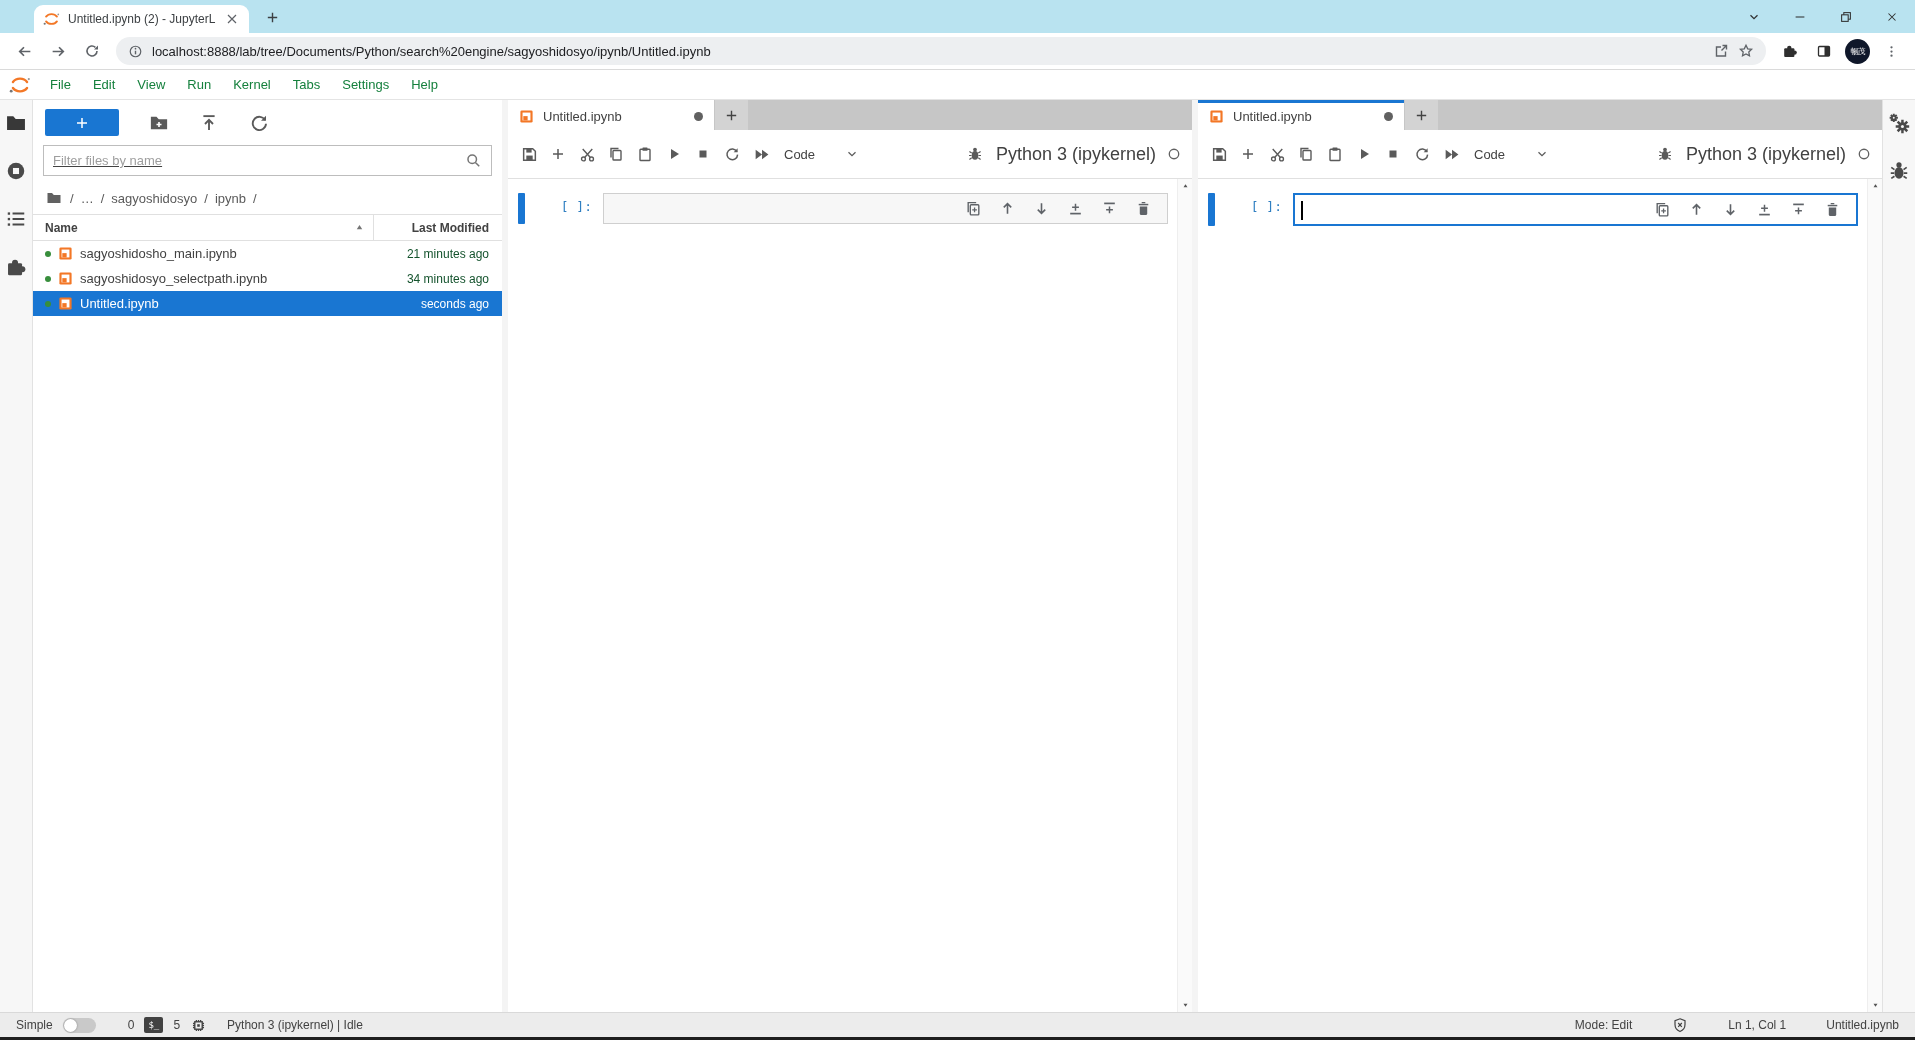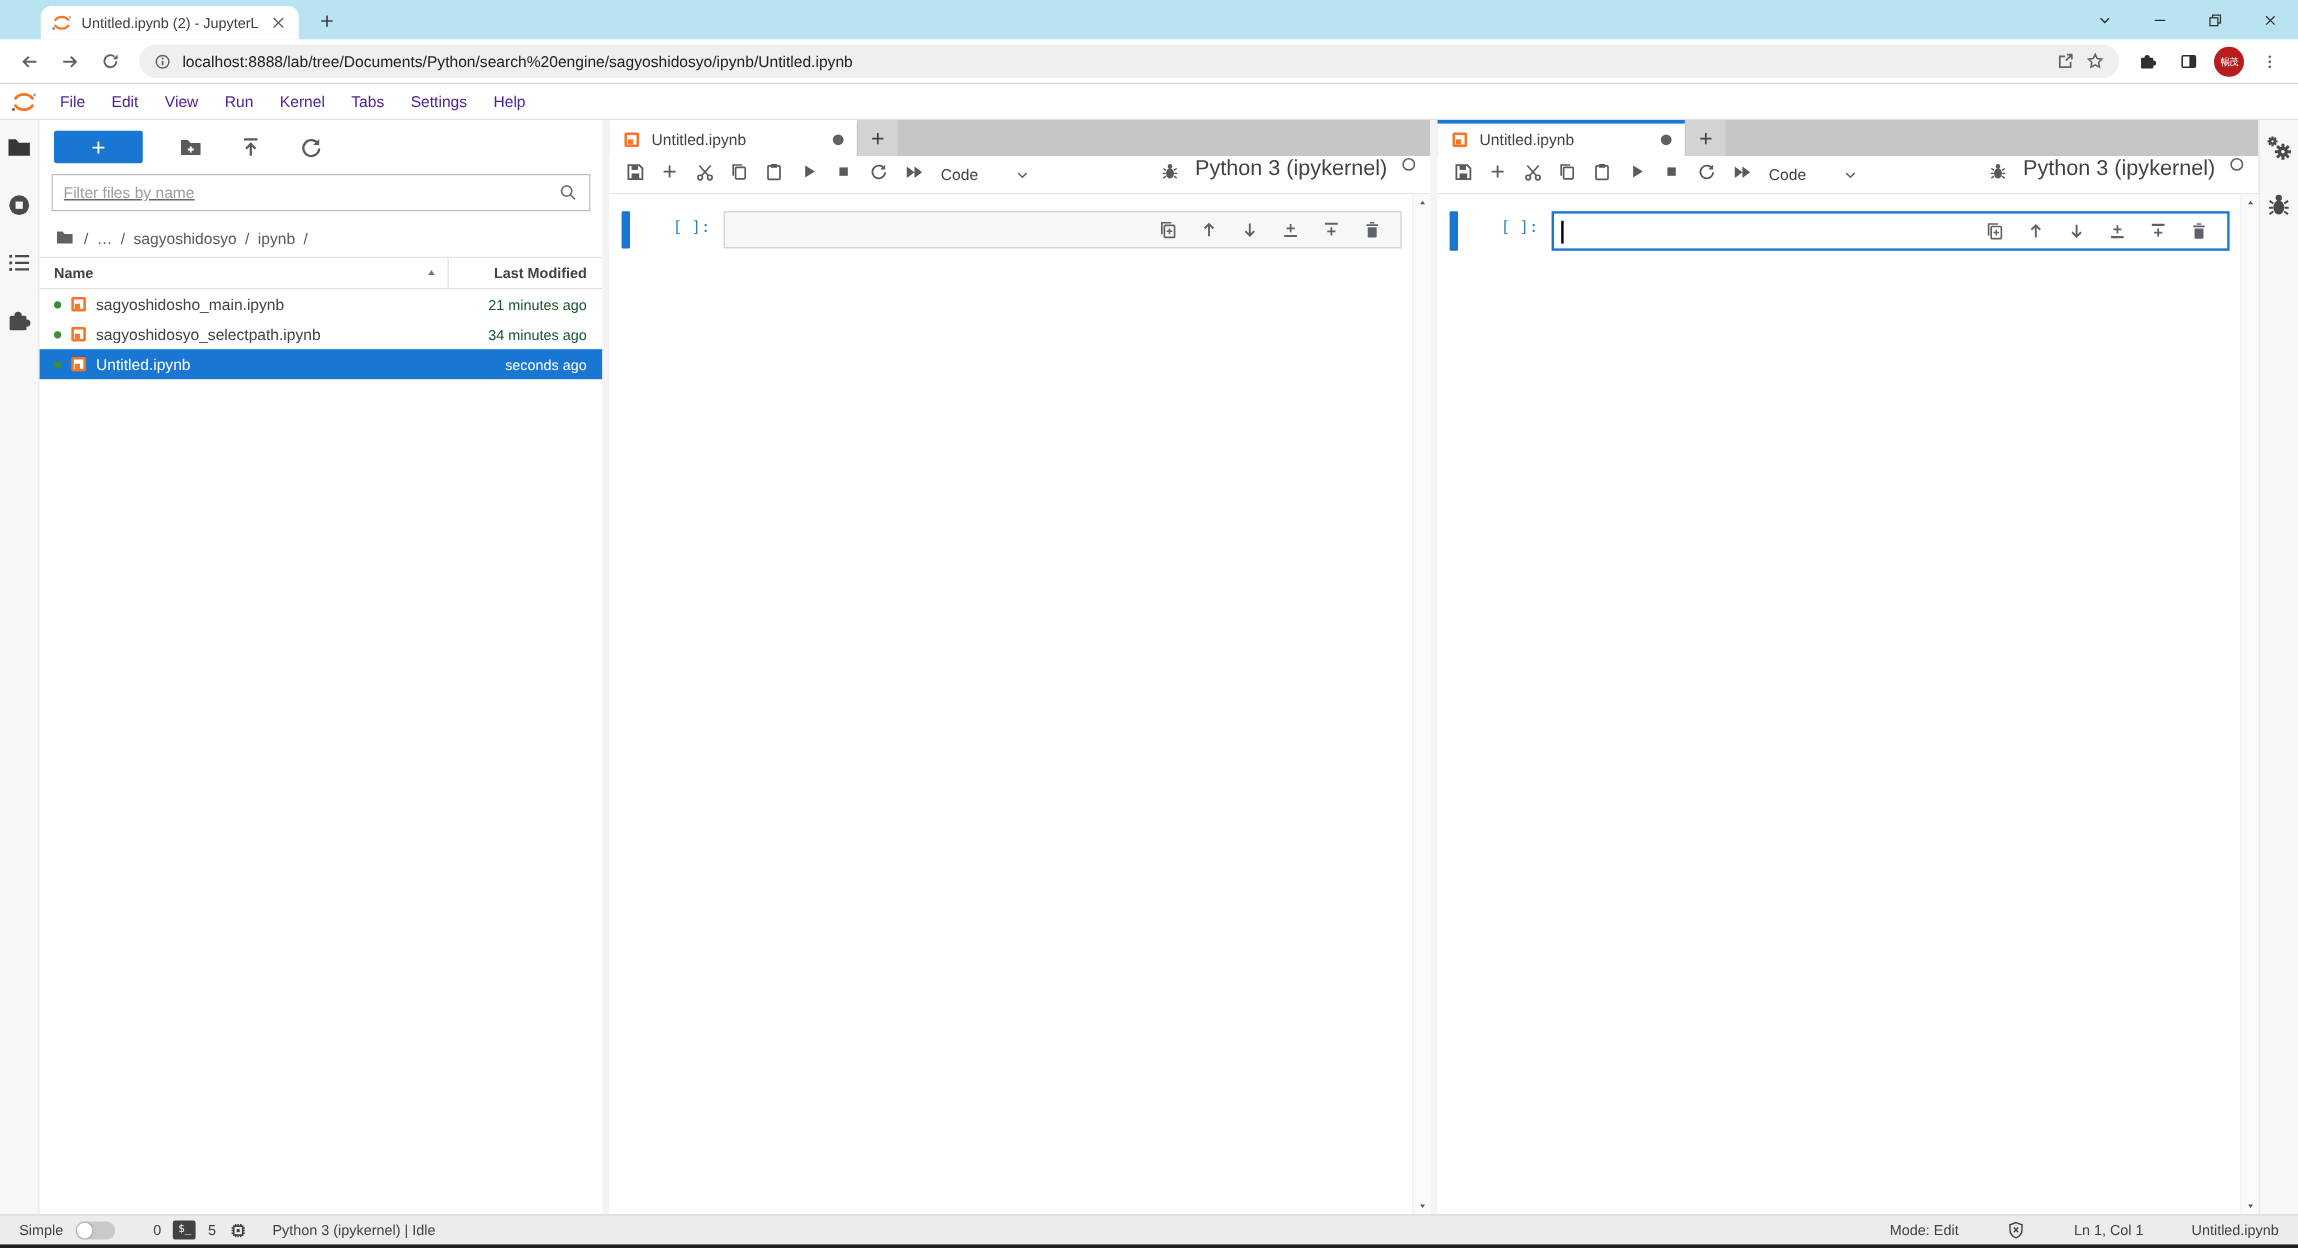--- a/index.html
+++ b/index.html
@@ -19,27 +19,27 @@
   .wincontrols { margin-left:auto; display:flex; height:33px; align-self:flex-start; }
   .winbtn { width:46px; height:33px; color:#303030; display:flex; align-items:center; justify-content:center; }
 
   
   .btoolbar { height:37px; background:#fff; display:flex; align-items:center; padding:0 8px; gap:2px;
               border-bottom:1px solid #dadada; }
   .navbtn { width:32px; height:30px; color:#5f6368; display:flex; align-items:center; justify-content:center; }
   .omnibox { flex:1; height:28px; background:#edeff1; border-radius:14px; display:flex; align-items:center;
              padding:0 12px; gap:9px; margin:0 6px; color:#5f6368; }
   .url { font-size:13px; color:#202124; flex:1; white-space:nowrap; overflow:hidden; }
-  .avatar { width:25px; height:25px; border-radius:50%; background:#b91c1c; color:#fff; font-size:8px;
+  .avatar { width:25px; height:25px; border-radius:50%; background:#0f172a; color:#fff; font-size:8px;
             display:flex; align-items:center; justify-content:center; margin:0 3px; letter-spacing:-1px; }
 
   
   .menubar { height:30px; display:flex; align-items:center; border-bottom:1px solid #e4e4e4; padding-left:7px; background:#fff; }
   .jlogo { width:22px; height:18px; margin:0 8px 0 2px; }
-  .menu-item { font-size:13px; color:#4c1d95; padding:0 11px; }
+  .menu-item { font-size:13px; color:#15803d; padding:0 11px; }
 
   
   .jlbody { position:absolute; top:100px; bottom:28px; left:0; right:0; display:flex; }
   .rail { width:33px; background:#f7f7f7; display:flex; flex-direction:column; align-items:center;
           padding-top:12px; gap:26px; color:#4a4a4a; flex:none; }
   .rail.left { border-right:1px solid #e2e2e2; }
   .rail.right { border-left:1px solid #e2e2e2; }
   .railbtn { width:22px; height:22px; color:#4a4a4a; }
   .split { width:6px; background:#f4f4f4; flex:none; }
 
@@ -66,21 +66,21 @@
 
   
   .panel { flex:1; min-width:0; background:#fff; display:flex; flex-direction:column; }
   .dock-tabbar { height:30px; background:#c6c6c6; display:flex; align-items:flex-end; flex:none; }
   .dock-tab { width:206px; height:30px; background:#fff; display:flex; align-items:center; gap:9px;
               padding:0 11px; border-top:3px solid #ffffff; }
   .dock-tab.focused { border-top:3px solid #1976d2; }
   .dock-title { font-size:13px; color:#424242; flex:1; white-space:nowrap; overflow:hidden; }
   .dirty-dot { width:9px; height:9px; border-radius:50%; background:#616161; flex:none; }
   .addtab { width:33px; height:30px; background:#d3d3d3; margin-left:1px; color:#424242; }
-  .nbtoolbar { height:32px; border-bottom:1px solid #e0e0e0; display:flex; padding:0 7px; gap:1px; flex:none; }
+  .nbtoolbar { height:49px; border-bottom:1px solid #e0e0e0; display:flex; align-items:center; padding:0 7px; gap:1px; flex:none; }
   .tbtn { width:28px; height:26px; color:#5a5a5a; display:flex; align-items:center; justify-content:center; }
   .celltype { display:flex; align-items:center; gap:30px; margin-left:8px; font-size:13px; color:#424242; }
   .tspacer { flex:1; }
   .kernelname { font-size:18px; color:#424242; margin:0 10px 0 6px; white-space:nowrap; }
   .kstatus { width:14px; height:14px; color:#616161; margin-right:4px; }
   .nbcontent { flex:1; position:relative; background:#fff; }
   .vscroll { position:absolute; top:0; right:0; bottom:0; width:15px; background:#fafafa; border-left:1px solid #eee;
              display:flex; flex-direction:column; justify-content:space-between; align-items:center; padding:3px 0; }
   .scrollarrow { width:9px; height:8px; color:#555; }
   .cell { display:flex; align-items:stretch; margin:14px 24px 0 10px; gap:11px; }

